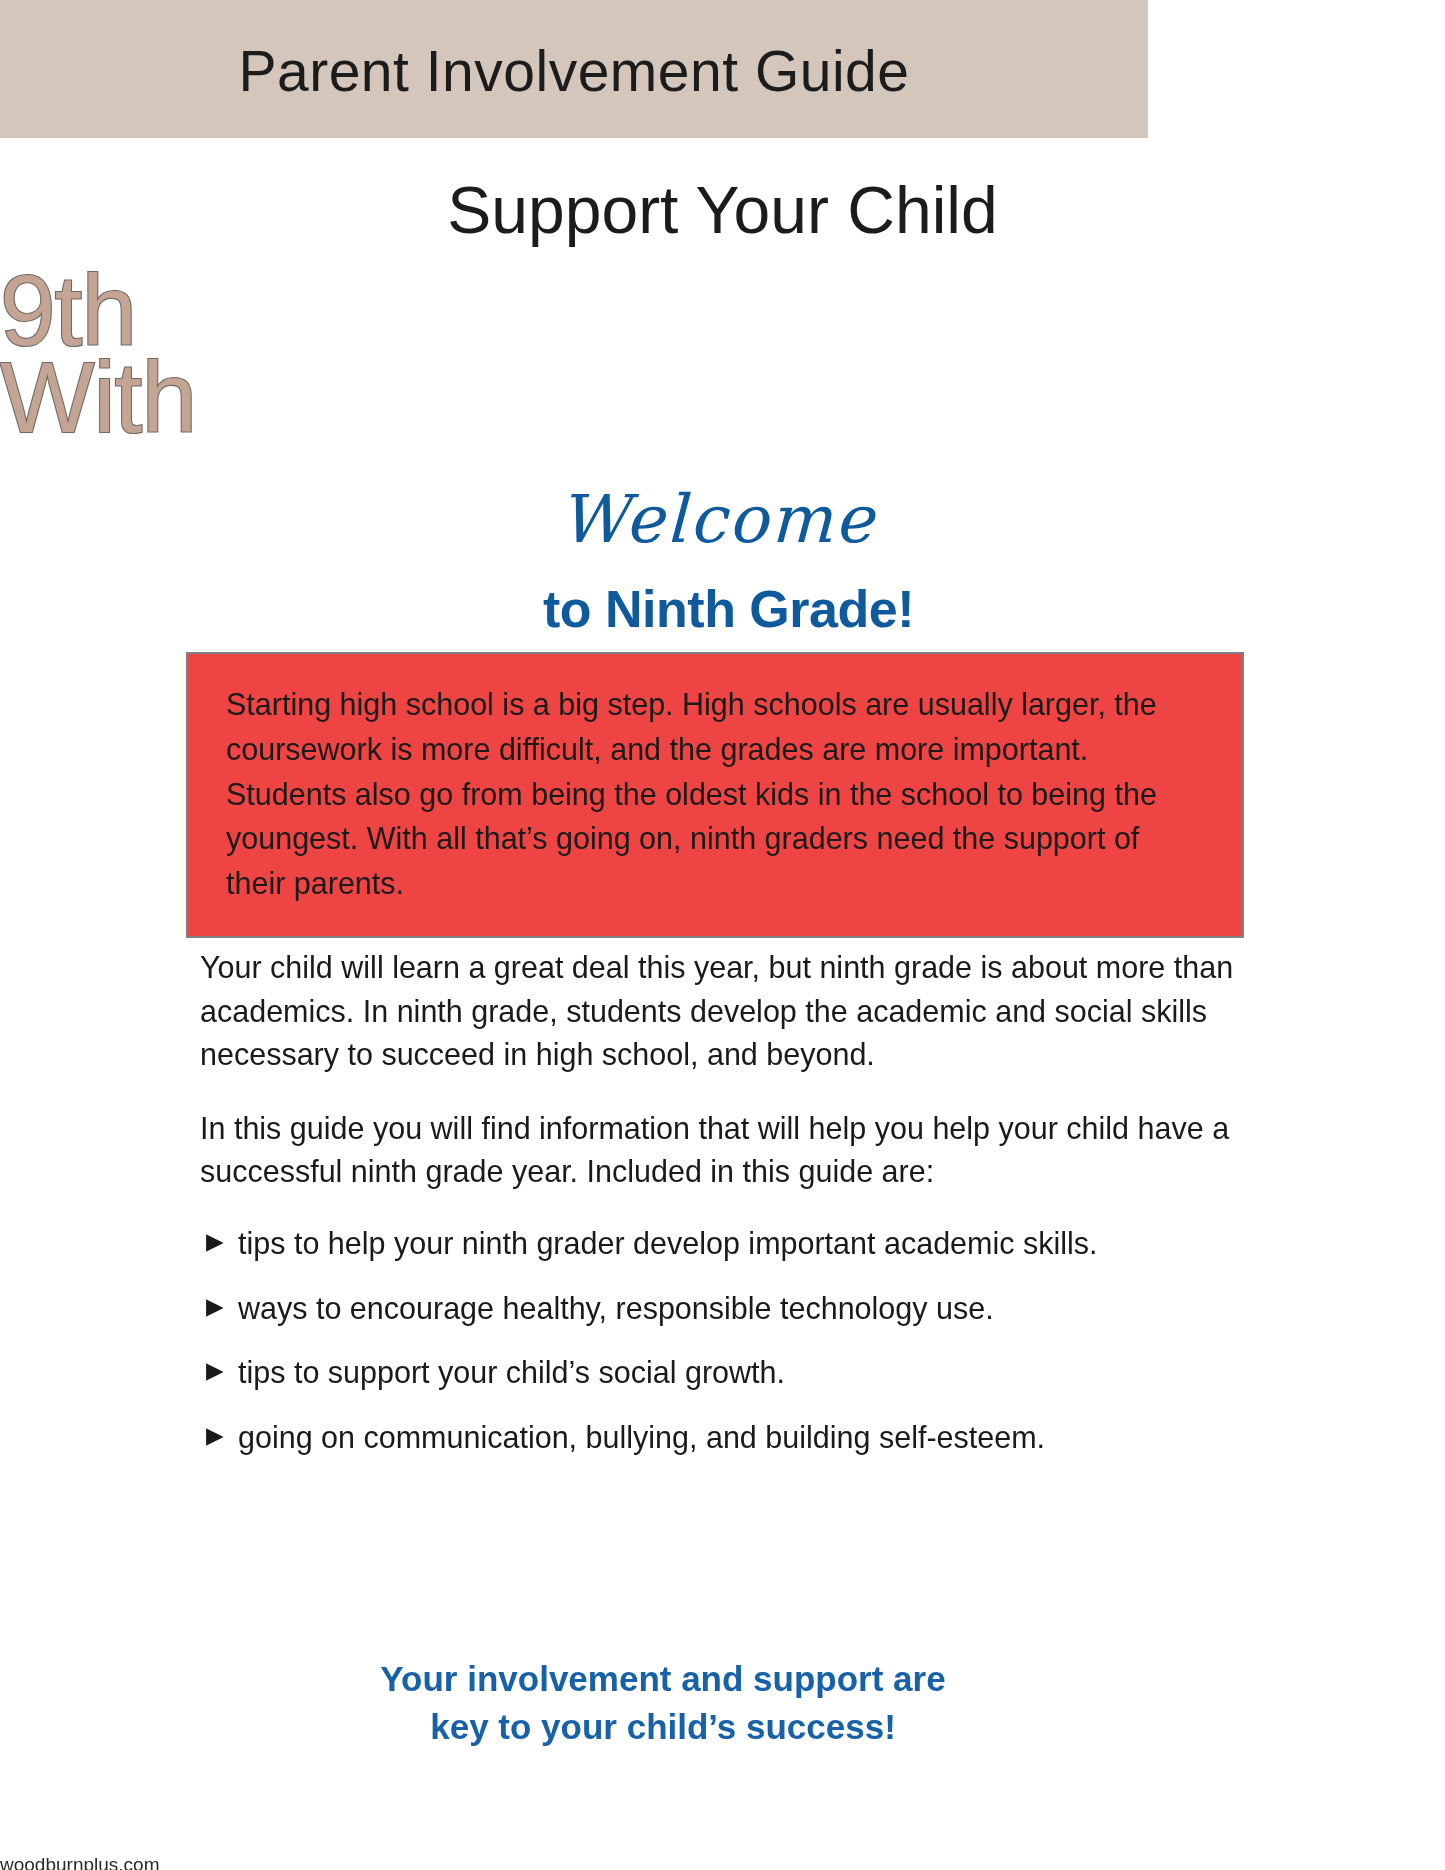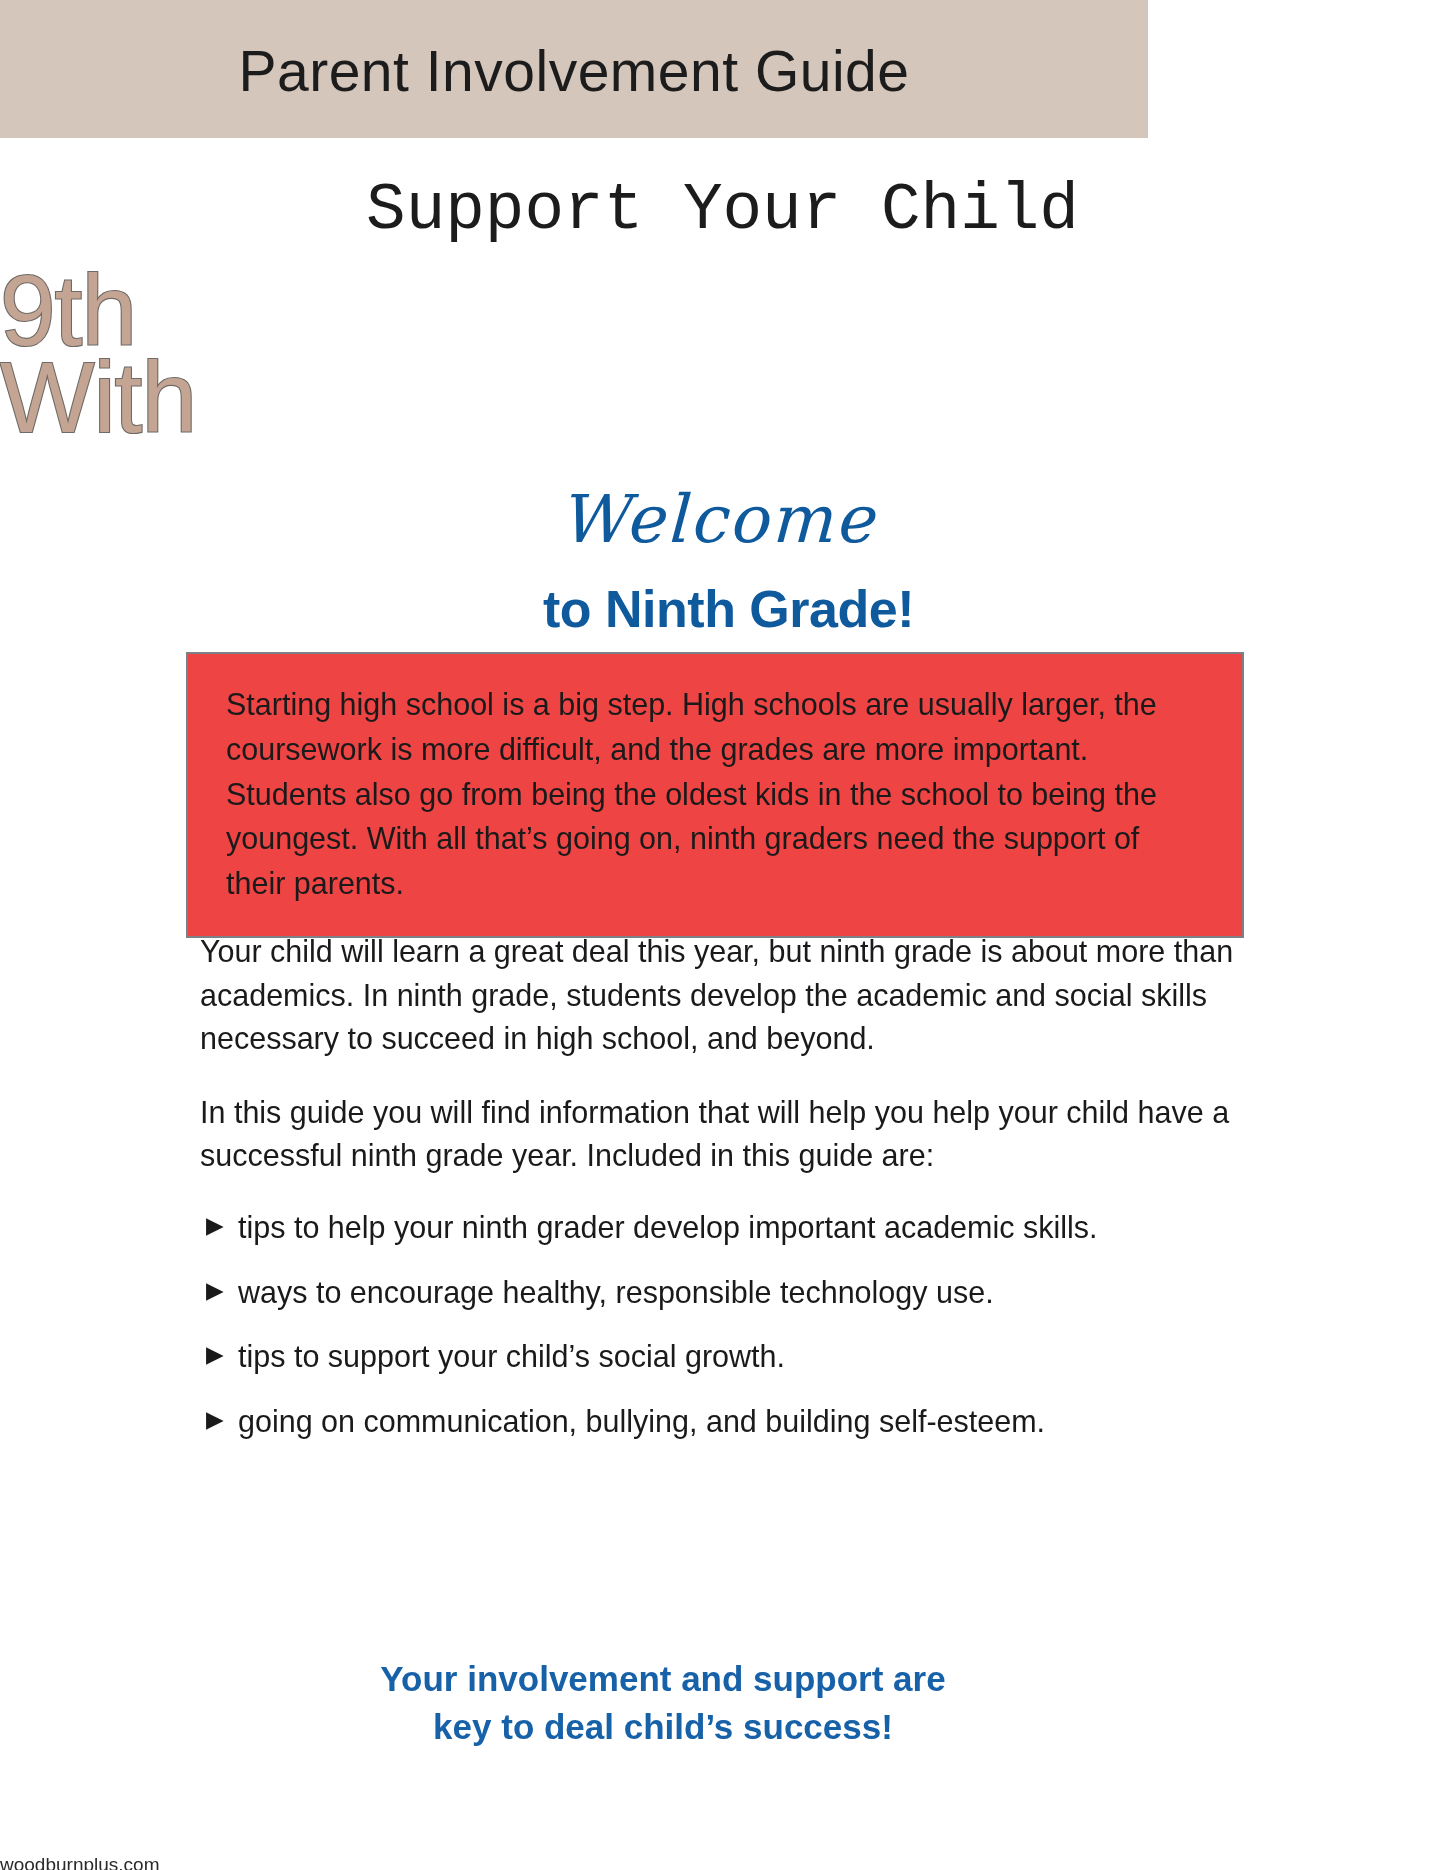--- a/index.html
+++ b/index.html
@@ -48,21 +48,20 @@
   }
 
   .main-title {
     text-align: center;
     font-size: 66px;
     font-weight: 400;
     color: #1c1c1c;
     letter-spacing: 0px;
     margin: 38px 0 0 0;
     line-height: 1.05;
-    font-family: Liberation Mono, monospace;
   }
 
   
   .grade-block {
     text-align: left;
     margin-top: 18px;
     line-height: 0.95;
   }
   .grade-line {
     display: block;
@@ -123,21 +122,21 @@
   .body-copy {
     position: absolute;
     left: 200px;
     top: 930px;
     width: 1060px;
   }
   .body-para {
     font-size: 30.5px;
     line-height: 1.43;
     color: #1a1a1a;
-    margin: 0 0 30px 0;
+    margin: 16px 0 30px 0;
   }
 
   .bullet-list {
     list-style: none;
     margin: 8px 0 0 0;
     padding: 0;
   }
   .bullet-item {
     position: relative;
     padding-left: 38px;
@@ -225,16 +224,16 @@
     </li>
     <li class="bullet-item">
       <span class="bullet-marker">▶</span>
       <span>going on communication, bullying, and building self-esteem.</span>
     </li>
   </ul>
 </div>
 
 <div class="closing">
   <span class="closing-line">Your involvement and support are</span>
-  <span class="closing-line">key to deal child’s success!</span>
+  <span class="closing-line">key to your child’s success!</span>
 </div>
 
 <div class="footer">woodburnplus.com</div>
 
 </body></html>

